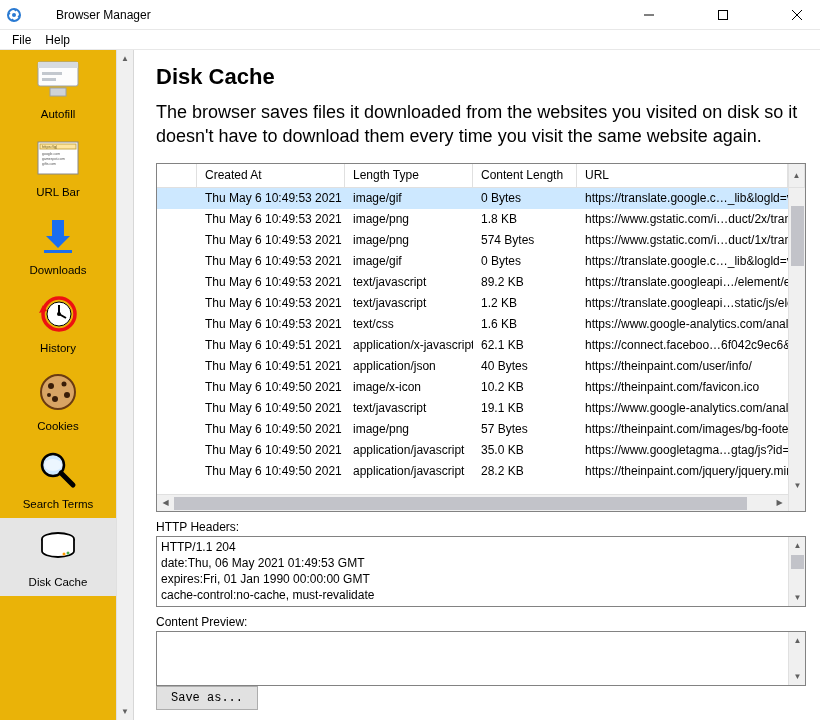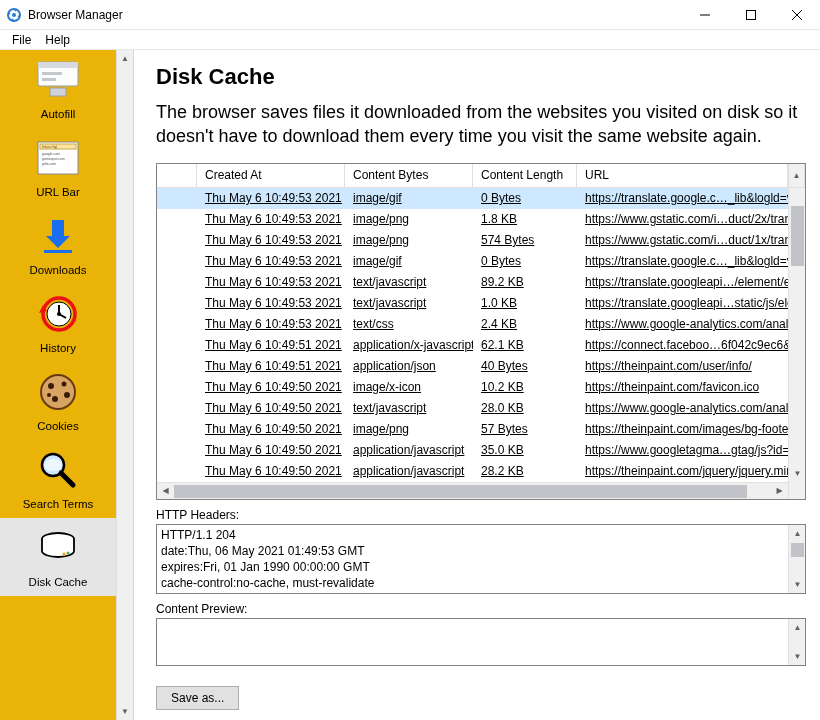--- a/index.html
+++ b/index.html
@@ -13,20 +13,21 @@
     overflow: hidden;
   }
   
   .titlebar {
     height: 30px;
     background: #fff;
     display: flex;
     align-items: center;
     padding-left: 6px;
     border-bottom: 1px solid #e8e8e8;
+    gap: 28px;
   }
   .titlebar .ico {
     width: 16px; height: 16px;
     margin-right: 6px;
     display: flex; align-items: center; justify-content: center;
   }
   .titlebar .title { font-size: 12px; }
   .titlebar .spacer { flex: 1; }
   .winbtn {
     width: 46px; height: 30px;
@@ -135,21 +136,21 @@
   .col-len    { width: 104px; flex: 0 0 104px; }
   .col-url    { flex: 1; min-width:0; }
   .col-scroll { width: 17px; flex: 0 0 17px; background:#f0f0f0; border-left:1px solid #e0e0e0;}
   .tbody {
     flex: 1;
     overflow: hidden;
     position: relative;
     font-size: 12px;
     display:flex;
   }
-  .rows { flex:1; min-width:0;text-decoration:underline; }
+  .rows { flex:1; min-width:0; }
   .vscroll {
     width: 17px; flex:0 0 17px;
     background:#f0f0f0;
     border-left:1px solid #e0e0e0;
     position: relative;
   }
   .vscroll .arrow{
     position:absolute; left:0; width:17px; height:17px;
     display:flex;align-items:center;justify-content:center;
     font-size:8px;color:#606060;
@@ -207,21 +208,21 @@
   }
   .box-scroll{
     width:17px;flex:0 0 17px;background:#f0f0f0;border-left:1px solid #e0e0e0;
     position:relative;
   }
   .box-scroll .arrow{position:absolute;left:0;width:17px;height:17px;display:flex;align-items:center;justify-content:center;font-size:8px;color:#606060;}
   .box-scroll .arrow.up{top:0;}
   .box-scroll .arrow.dn{bottom:0;}
   .box-scroll .thumb{position:absolute;left:2px;width:13px;top:18px;height:14px;background:#c2c3c9;}
   
-  .btnrow { margin-top: 20px; }
+  .btnrow { margin-top: 0; font-family: Liberation Mono, monospace; }
   .btn {
     border: 1px solid #adadad;
     background: #e1e1e1;
     padding: 4px 14px;
     font-size: 12px;
     font-family: inherit;
   }
 </style>
 </head>
 <body>
@@ -361,21 +362,21 @@
   </div>
 
   <div class="main">
     <h1>Disk Cache</h1>
     <p class="desc">The browser saves files it downloaded from the websites you visited on disk so it doesn't have to download them every time you visit the same website again.</p>
 
     <div class="tablewrap">
       <div class="thead">
         <div class="th col-icon"></div>
         <div class="th col-created">Created At</div>
-        <div class="th col-type">Content Bytes</div>
+        <div class="th col-type">Length Type</div>
         <div class="th col-len">Content Length</div>
         <div class="th col-url">URL</div>
         <div class="th col-scroll" style="padding:0;display:flex;align-items:center;justify-content:center;font-size:8px;color:#606060">▲</div>
       </div>
       <div class="tbody">
         <div class="rows" id="table-rows">
             <div class="tr selected">
               <div class="td col-icon"></div>
               <div class="td col-created">Thu May  6 10:49:53 2021</div>
               <div class="td col-type">image/gif</div>
@@ -407,28 +408,28 @@
               <div class="td col-icon"></div>
               <div class="td col-created">Thu May  6 10:49:53 2021</div>
               <div class="td col-type">text/javascript</div>
               <div class="td col-len">89.2 KB</div>
               <div class="td col-url">https://translate.googleapi…/element/el</div>
             </div>
             <div class="tr">
               <div class="td col-icon"></div>
               <div class="td col-created">Thu May  6 10:49:53 2021</div>
               <div class="td col-type">text/javascript</div>
-              <div class="td col-len">1.0 KB</div>
+              <div class="td col-len">1.2 KB</div>
               <div class="td col-url">https://translate.googleapi…static/js/elem</div>
             </div>
             <div class="tr">
               <div class="td col-icon"></div>
               <div class="td col-created">Thu May  6 10:49:53 2021</div>
               <div class="td col-type">text/css</div>
-              <div class="td col-len">2.4 KB</div>
+              <div class="td col-len">1.6 KB</div>
               <div class="td col-url">https://www.google-analytics.com/analyt</div>
             </div>
             <div class="tr">
               <div class="td col-icon"></div>
               <div class="td col-created">Thu May  6 10:49:51 2021</div>
               <div class="td col-type">application/x-javascript</div>
               <div class="td col-len">62.1 KB</div>
               <div class="td col-url">https://connect.faceboo…6f042c9ec6&amp;ua</div>
             </div>
             <div class="tr">
@@ -442,21 +443,21 @@
               <div class="td col-icon"></div>
               <div class="td col-created">Thu May  6 10:49:50 2021</div>
               <div class="td col-type">image/x-icon</div>
               <div class="td col-len">10.2 KB</div>
               <div class="td col-url">https://theinpaint.com/favicon.ico</div>
             </div>
             <div class="tr">
               <div class="td col-icon"></div>
               <div class="td col-created">Thu May  6 10:49:50 2021</div>
               <div class="td col-type">text/javascript</div>
-              <div class="td col-len">28.0 KB</div>
+              <div class="td col-len">19.1 KB</div>
               <div class="td col-url">https://www.google-analytics.com/analyt</div>
             </div>
             <div class="tr">
               <div class="td col-icon"></div>
               <div class="td col-created">Thu May  6 10:49:50 2021</div>
               <div class="td col-type">image/png</div>
               <div class="td col-len">57 Bytes</div>
               <div class="td col-url">https://theinpaint.com/images/bg-footer-</div>
             </div>
             <div class="tr">

